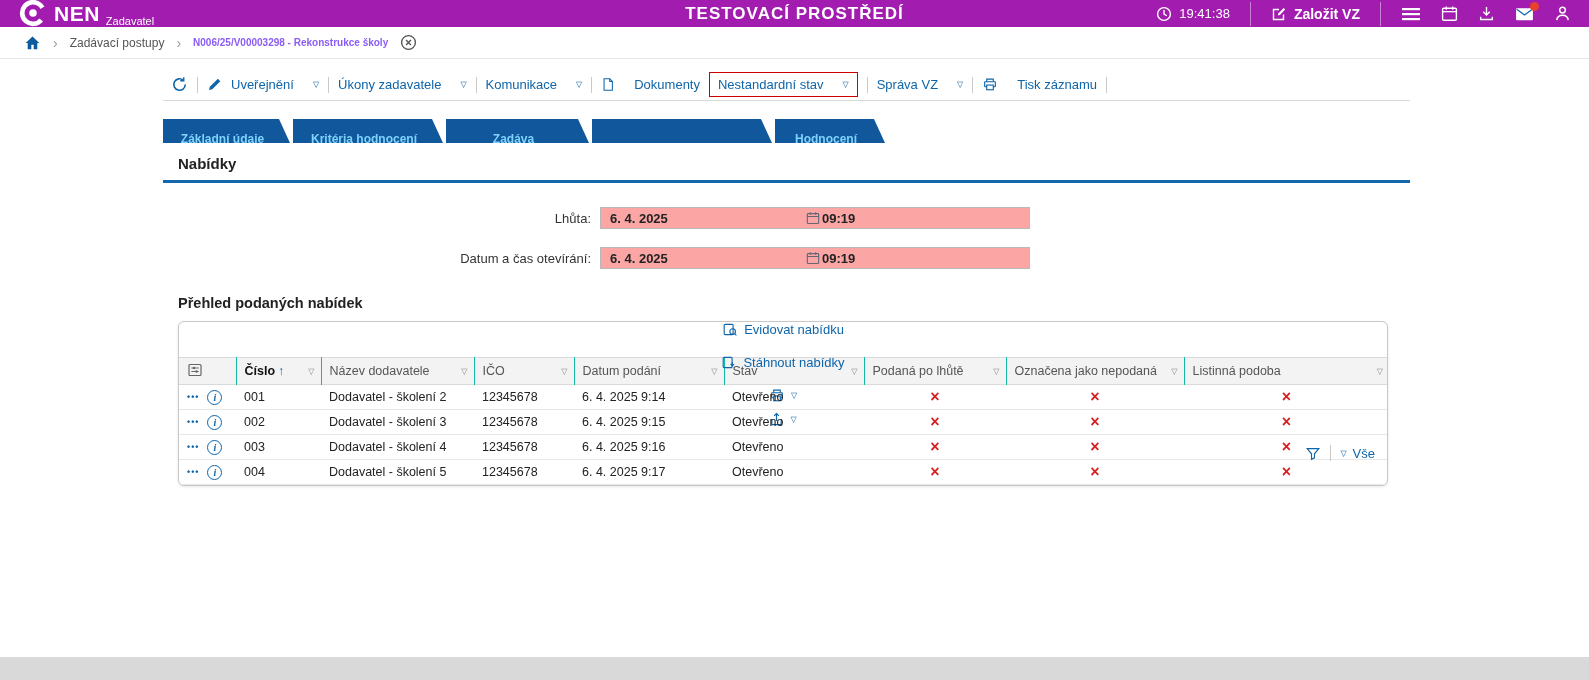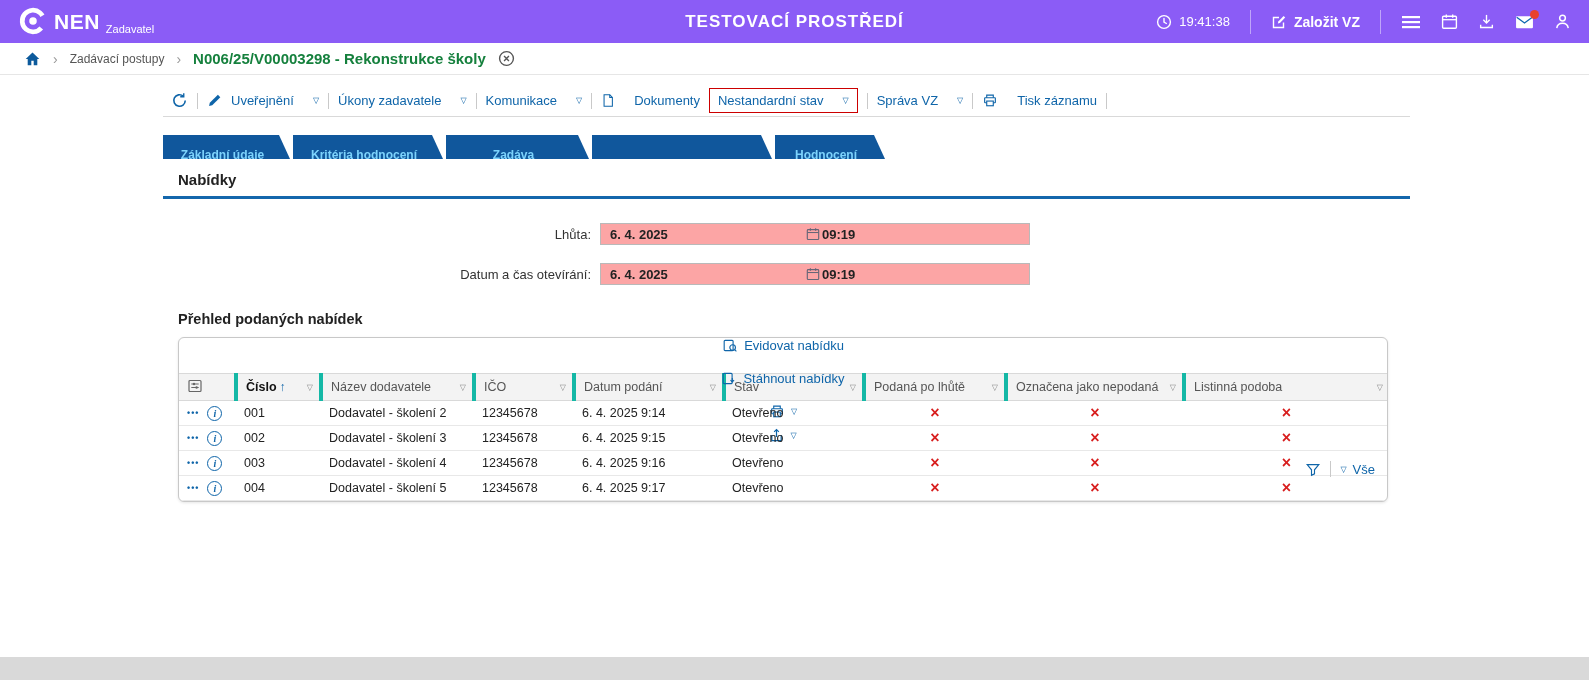--- a/index.html
+++ b/index.html
@@ -2,37 +2,37 @@
 <html><head>
 <meta charset="utf-8">
 <style>
   * { box-sizing: border-box; margin: 0; padding: 0; }
   html,body { width:1589px; height:680px; }
   body {
     font-family: "Liberation Sans", sans-serif;
     background:#ffffff; color:#222; position:relative; overflow:hidden;
   }
   
-  .topbar { height:43px; background:#8b5cf6; display:flex; align-items:center; padding:0 18px; position:relative; }
+  .topbar { height:27px; background:#a21caf; display:flex; align-items:center; padding:0 18px; position:relative; }
   .logo { display:flex; align-items:flex-end; gap:6px; cursor:pointer; }
   .logo-ring { width:30px; height:30px; margin-bottom:2px; }
   .logo-text { color:#fff; font-size:21px; font-weight:bold; letter-spacing:.5px; line-height:1; margin-bottom:6px;}
   .logo-sub { color:#fff; font-size:11px; margin-bottom:3px; }
   .env-title { position:absolute; left:50%; transform:translateX(-50%); color:#fff; font-weight:bold; font-size:17px; letter-spacing:1px; }
   .topbar-right { margin-left:auto; display:flex; align-items:center; gap:20px; }
   .clock-group { display:flex; align-items:center; gap:7px; color:#fff; font-size:13px; }
   .tb-divider { width:1px; height:24px; background:rgba(255,255,255,.45); }
   .create-vz { display:flex; align-items:center; gap:7px; background:none; border:none; color:#fff; font-weight:bold; font-size:14px; font-family:inherit; cursor:pointer; }
   .tb-icon { position:relative; display:inline-flex; cursor:pointer; }
   .badge { position:absolute; top:-4px; right:-5px; width:9px; height:9px; background:#e8412c; border-radius:50%; }
   
   .breadcrumb { height:32px; display:flex; align-items:center; gap:12px; padding:0 24px; background:#fff; border-bottom:1px solid #e6e6e6; font-size:12px; }
   .bc-sep { color:#999; font-size:14px; }
   .bc-link { color:#555; cursor:pointer; }
-  .bc-current { color:#15803d; font-weight:bold; font-size:15px; }
+  .bc-current { color:#8b5cf6; font-weight:bold; font-size:10px; }
   .bc-close { display:inline-flex; cursor:pointer; }
   
   .content { margin-left:163px; width:1247px; position:relative; min-height:582px; }
   .toolbar { margin-top:10px; height:32px; display:flex; align-items:center; gap:9px; padding:0 8px 0 8px; border-bottom:1px solid #d9d9d9; }
   .vdiv { width:1px; height:16px; background:#c9c9c9; }
   .tool-icon { display:inline-flex; cursor:pointer; }
   .tool-link { display:inline-flex; align-items:center; gap:19px; color:#0f65a9; font-size:13px; text-decoration:none; cursor:pointer; white-space:nowrap; }
   .tool-link .caret, .caret { color:#0f65a9; font-size:8px; }
   .hl-box { border:1px solid #cc0000; padding:4px 8px; display:inline-flex; }
   
@@ -53,21 +53,21 @@
   .fdate { width:196px; }
   .ftime { margin-left:2px; }
   .sub-title { font-size:14.5px; font-weight:bold; color:#222; margin:26px 0 10px; padding-left:15px; }
   
   .card { margin-left:15px; width:1210px; border:1px solid #c8c8c8; border-radius:6px; background:#fff; box-shadow:0 1px 3px rgba(0,0,0,.10); overflow:hidden; }
   .card-toolbar { height:35px; display:flex; align-items:center; gap:9px; padding:0 12px; font-size:13px;flex-direction:column; }
   .card-link { display:inline-flex; align-items:center; gap:6px; color:#0f65a9; cursor:pointer; white-space:nowrap; }
   .ct-right { margin-left:auto; display:flex; align-items:center; gap:9px; }
   table { width:100%; border-collapse:collapse; table-layout:fixed; font-size:12.5px; }
   thead tr { background:#f3f3f3; height:27px; border-top:1px solid #d9d9d9; border-bottom:1px solid #d9d9d9; }
-  th { font-weight:normal; color:#555; text-align:left; padding:0 8px; border-right:4px solid #14b8a6; position:relative; cursor:pointer; white-space:nowrap; overflow:hidden; }
+  th { font-weight:normal; color:#555; text-align:left; padding:0 8px; border-right:1px solid #14b8a6; position:relative; cursor:pointer; white-space:nowrap; overflow:hidden; }
   th:last-child { border-right:none; }
   th .hdr-caret { position:absolute; right:6px; top:9px; color:#8a8a8a; font-size:8px; }
   th.sorted .hdr-label { font-weight:bold; color:#111; }
   .sort-arrow { color:#0f65a9; font-size:12px; font-weight:bold; margin-left:3px; }
   td { height:25px; padding:0 8px; border-bottom:1px solid #e8e8e8; white-space:nowrap; overflow:hidden; }
   td.cross { text-align:center; color:#d81e1e; font-weight:bold; font-size:16px; line-height:1; }
   .row-actions { display:flex; align-items:center; gap:8px; }
   .dots { color:#0f65a9; font-size:9px; letter-spacing:1px; font-weight:bold; cursor:pointer; }
   .info-ic { width:15px; height:15px; border:1px solid #0f65a9; border-radius:50%; color:#0f65a9; font-size:10px; font-weight:bold; font-style:italic; font-family:"Liberation Serif", serif; display:inline-flex; align-items:center; justify-content:center; cursor:pointer; }
   .hdr-colset { display:inline-flex; }

